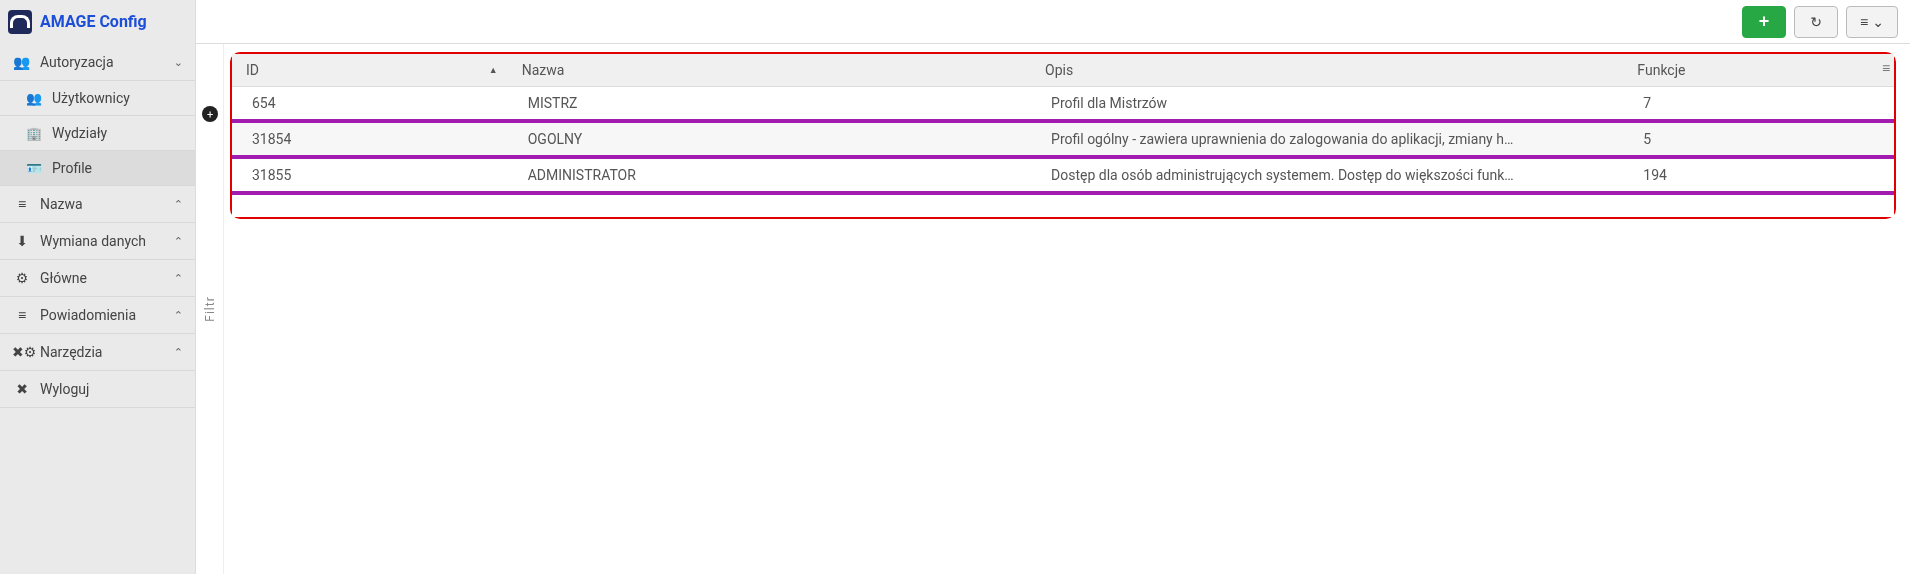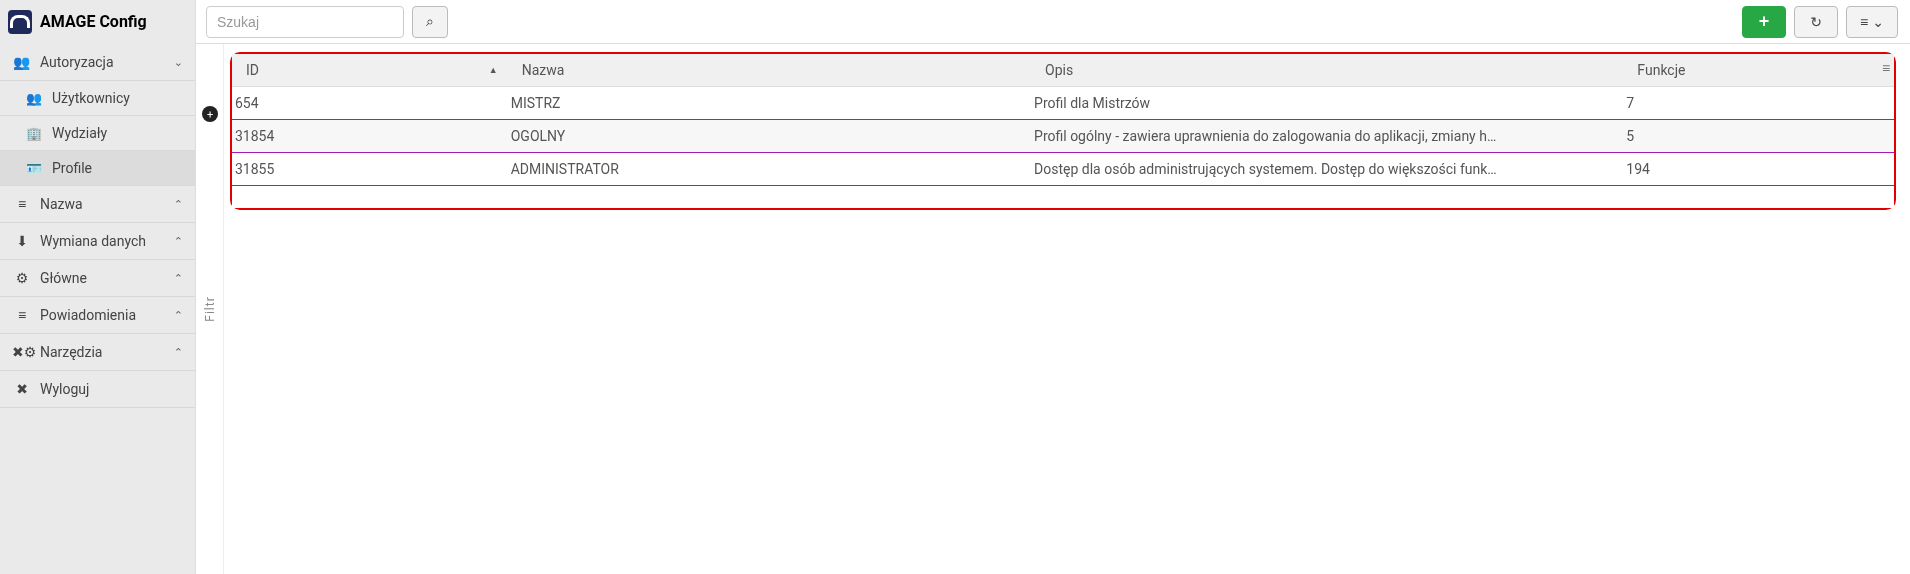--- a/index.html
+++ b/index.html
@@ -1,21 +1,21 @@
 <!DOCTYPE html>
 <html><head>
 <meta charset="utf-8">
 <style>
 * { box-sizing: border-box; margin: 0; padding: 0; }
 body { font-family: -apple-system, BlinkMacSystemFont, "Segoe UI", Roboto, Arial, sans-serif; font-size: 14px; color: #555; background: #fff; width: 1910px; height: 574px; overflow: hidden; }
 .top-bar { display: flex; align-items: center; height: 44px; padding: 4px 8px; border-bottom: 1px solid #ddd; background: #fff; }
 .brand { display: flex; align-items: center; width: 196px; background: #eaeaea; height: 44px; margin: -4px 0 -4px -8px; padding-left: 8px; border-right: 1px solid #ddd; }
 .brand-logo { width: 24px; height: 24px; background: #1f2a5a; border-radius: 4px; position: relative; margin-right: 8px; display:flex; align-items:center; justify-content:center;}
 .brand-logo::before { content:""; width:14px; height:10px; border:3px solid #fff; border-bottom:none; border-radius:8px 8px 0 0; }
-.brand-title { font-weight: 700; font-size: 16px; color: #000000; }
+.brand-title { font-weight: 700; font-size: 16px; color: #1d4ed8; }
 .search-wrap { display: flex; align-items: center; margin-left: 10px; gap: 8px; }
 .search-input { width: 198px; height: 32px; border: 1px solid #ccc; border-radius: 4px; padding: 0 10px; font-size: 14px; color: #666; }
 .search-input::placeholder { color: #999; }
 .btn { height: 32px; min-width: 36px; border: 1px solid #bbb; border-radius: 4px; background: #f3f3f3; display: inline-flex; align-items: center; justify-content: center; cursor: pointer; font-size: 14px; color: #444; }
 .top-right { margin-left: auto; display: flex; gap: 8px; padding-right: 4px; }
 .btn-add { background: #28a745; border-color: #28a745; color: #fff; width: 44px; font-size: 18px; font-weight: bold; }
 .btn-refresh { width: 44px; }
 .btn-menu { width: 52px; }
 .layout { display: flex; height: calc(100% - 44px); }
 .sidebar { width: 196px; background: #eaeaea; border-right: 1px solid #ddd; font-size: 14px; }
@@ -27,43 +27,37 @@
 .side-sub.active { background: #dcdcdc; }
 .main { flex: 1; display: flex; }
 .filter-rail { width: 28px; background: #fff; border-right: 1px solid #eee; position: relative; }
 .filter-label { position: absolute; left: 50%; top: 50%; transform: translate(-50%, -50%) rotate(-90deg); font-size: 12px; color: #888; letter-spacing: 1px; }
 .add-circle { position: absolute; left: 6px; top: 62px; width: 16px; height: 16px; border-radius: 50%; background: #222; color:#fff; display:flex; align-items:center; justify-content:center; font-size:11px; cursor:pointer; }
 .content { flex: 1; padding: 8px 14px 8px 6px; overflow: hidden; }
 .table-wrap { border: 2px solid #e00000; border-radius: 10px; position: relative; }
 .grid { width: 100%; border-collapse: collapse; font-size: 14px; table-layout: fixed; }
 .grid th { background: #f0f0f0; text-align: left; font-weight: 400; color: #555; padding: 8px 14px; border-bottom: 1px solid #ddd; position: relative; white-space: nowrap; overflow: hidden; text-overflow: ellipsis;}
 .grid th .sort { font-size: 9px; position: absolute; right: 10px; top: 50%; transform: translateY(-50%); }
-.grid td { padding: 8px 3px; border-bottom: 1px solid #a21caf; color: #555; white-space: nowrap; overflow: hidden; text-overflow: ellipsis; }
+.grid td { padding: 8px 20px; border-bottom: 4px solid #a21caf; color: #555; white-space: nowrap; overflow: hidden; text-overflow: ellipsis; }
 .grid tbody tr:nth-child(even) td { background: #f7f7f7; }
 .grid tbody tr.selected td { background: #4c5173 !important; color: #fff; }
 .col-id { width: 216px; }
 .col-name { width: 410px; }
 .col-desc { width: 464px; }
 .col-func { width: 212px; }
 .table-menu { position: absolute; right: -2px; top: 6px; width: 14px; height: 14px; color:#777; font-size:14px; cursor:pointer; }
 .table-foot { height: 22px; background:#fff; }
 </style>
 </head>
 <body>
 
 <div class="top-bar">
   <div class="brand">
     <div class="brand-logo"></div>
     <div class="brand-title">AMAGE Config</div>
-  </div>
-  <div class="search-wrap">
-    <input class="search-input" type="text" placeholder="Szukaj" style="">
-    <button class="btn">
-        <span>⌕</span>
-      </button>
   </div>
   <div class="top-right">
     <button class="btn btn-add">
         <span>+</span>
       </button>
     <button class="btn btn-refresh">
         <span>↻</span>
       </button>
     <button class="btn btn-menu">
       <span>≡</span>&nbsp;<span>⌄</span>

